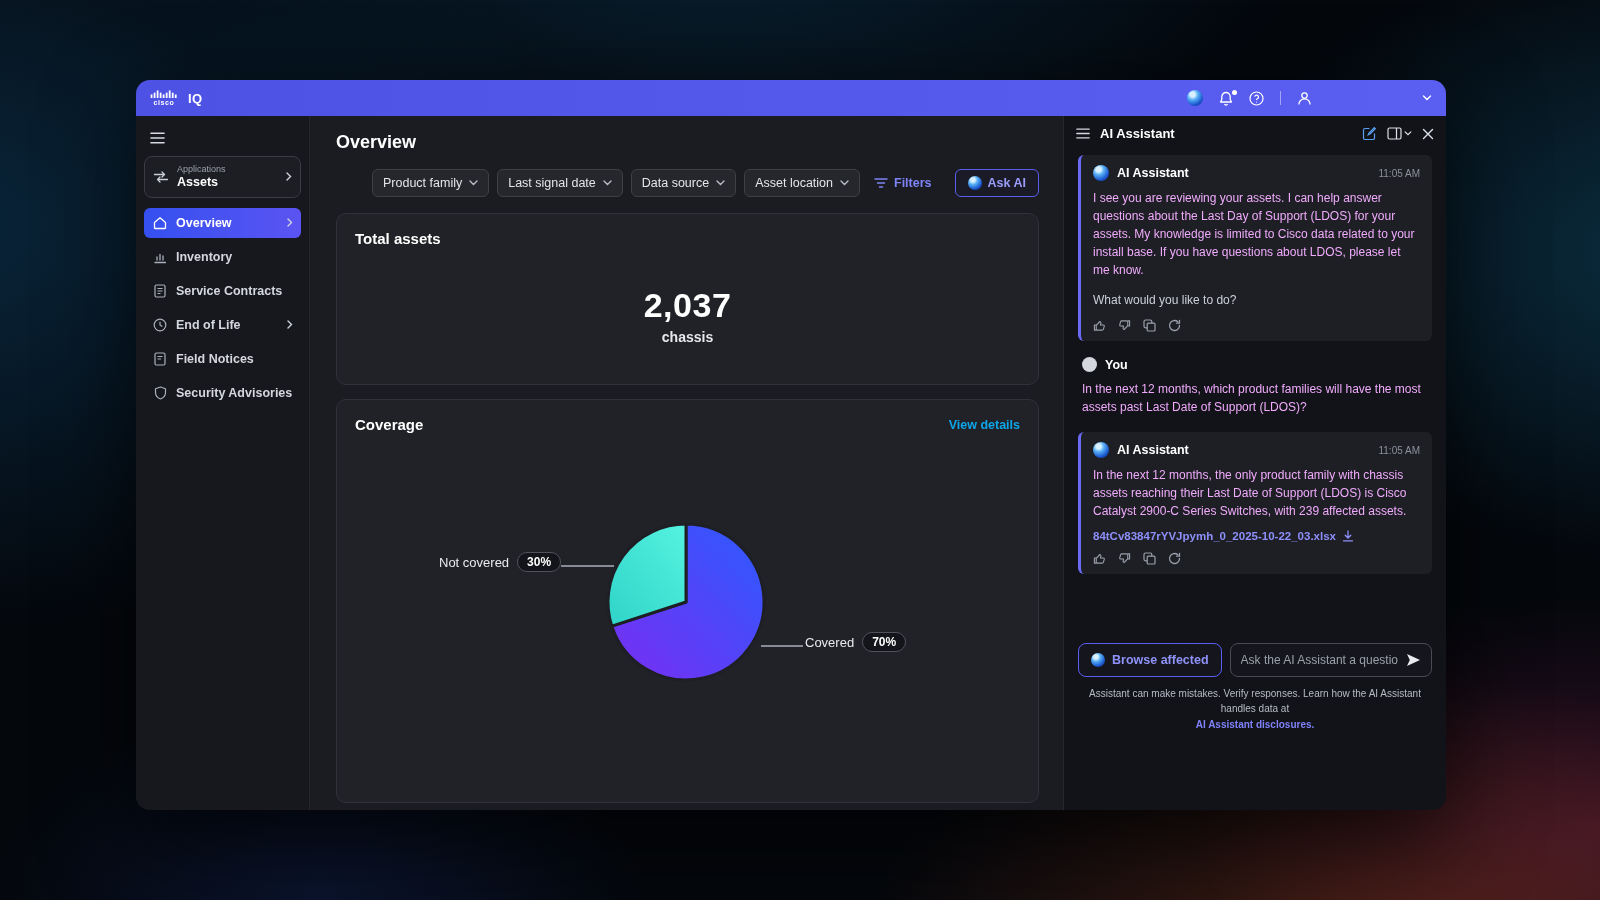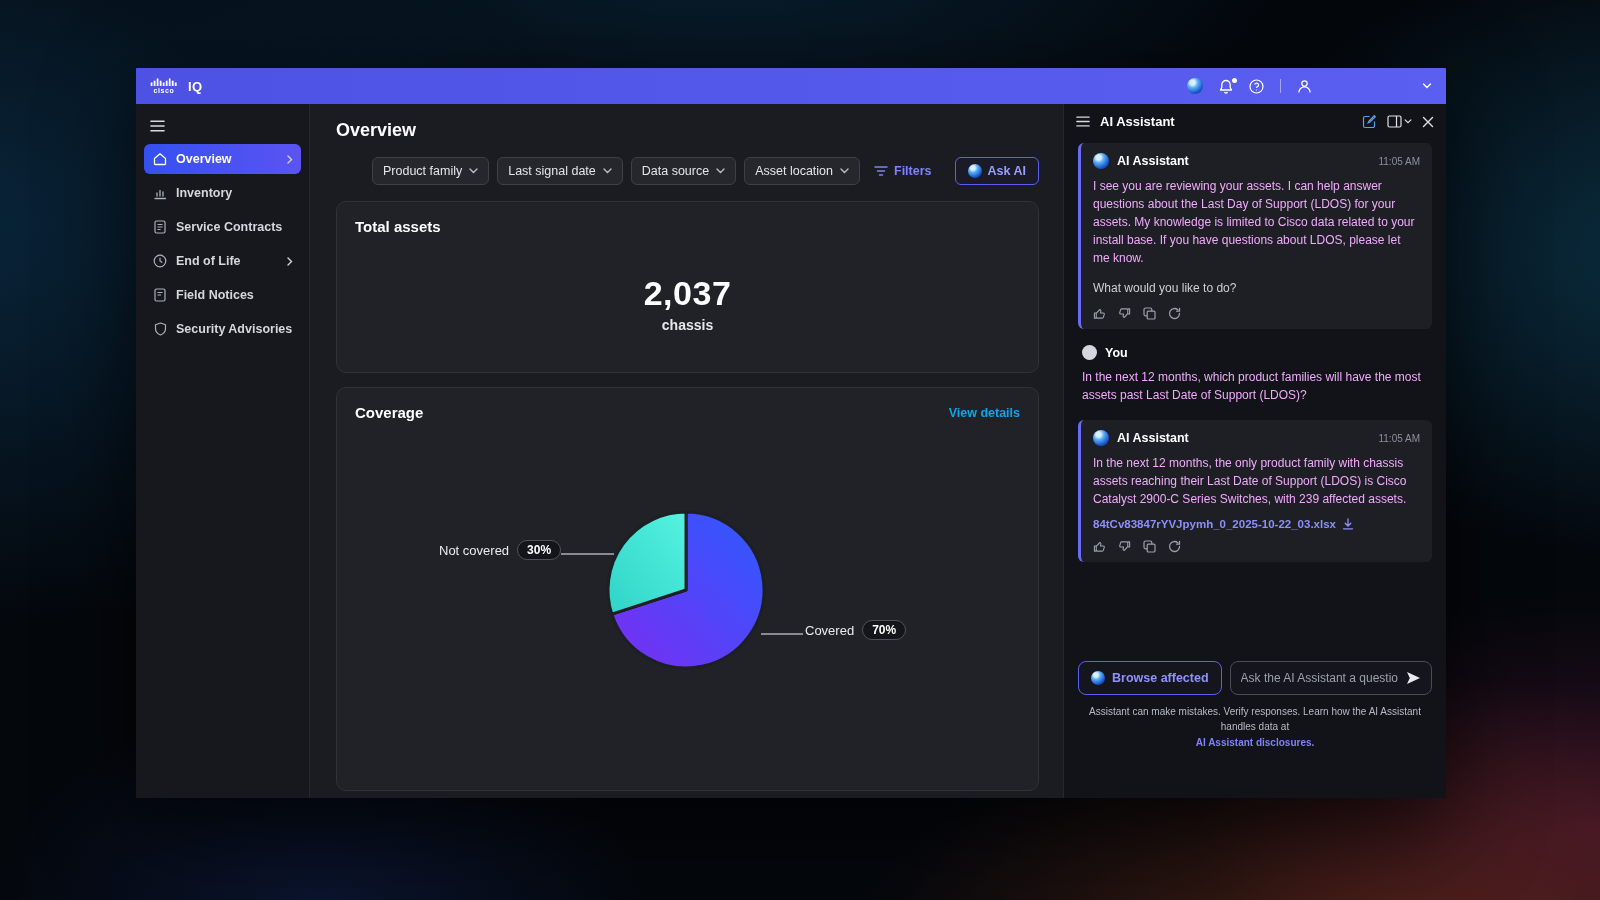--- a/index.html
+++ b/index.html
@@ -7,21 +7,21 @@
   .screen { position:relative; width:1600px; height:900px; overflow:hidden;
     background:
       radial-gradient(900px 480px at 88% 108%, rgba(235,90,35,.30), transparent 62%),
       radial-gradient(620px 360px at 100% 92%, rgba(205,45,120,.22), transparent 65%),
       radial-gradient(1150px 680px at -6% 25%, rgba(22,120,185,.28), transparent 60%),
       radial-gradient(1000px 560px at 45% -12%, rgba(28,135,200,.22), transparent 60%),
       radial-gradient(820px 520px at 106% 28%, rgba(30,165,225,.25), transparent 60%),
       radial-gradient(500px 300px at 20% 100%, rgba(40,80,200,.18), transparent 65%),
       #04070c;
   }
-  .window { position:absolute; left:136px; top:68px; width:1310px; height:730px; border-radius:1px;
+  .window { position:absolute; left:136px; top:80px; width:1310px; height:730px; border-radius:14px;
     overflow:hidden; background:#17181c; box-shadow:0 30px 90px rgba(0,0,0,.65);
     display:flex; flex-direction:column; color:#e7e9ee; }
   
   .topbar { height:36px; flex:0 0 36px; background:linear-gradient(90deg,#4d51e4,#5a5ff2);
     display:flex; align-items:center; padding:0 14px; color:#fff; }
   .logo-group { display:flex; align-items:center; gap:10px; }
   .cisco-logo { display:flex; flex-direction:column; align-items:center; line-height:1; }
   .cisco-text { font-size:7px; font-weight:bold; letter-spacing:.6px; margin-top:1px; }
   .brand { font-size:13px; font-weight:bold; letter-spacing:.3px; }
   .topbar-right { margin-left:auto; display:flex; align-items:center; gap:16px; }
@@ -74,21 +74,21 @@
   .pie-label { position:absolute; display:flex; align-items:center; gap:8px; font-size:13px; color:#e9ebef; }
   .pie-pill { border:1px solid #50525a; border-radius:20px; padding:2px 9px; font-weight:bold; font-size:12px;
     background:#14151a; color:#fff; }
   .pie-line { position:absolute; height:1.5px; background:#868b95; }
   .lbl-notcovered { left:102px; top:152px; }
   .line-notcovered { left:224px; top:165px; width:53px; }
   .lbl-covered { left:468px; top:232px; }
   .line-covered { left:424px; top:245px; width:42px; }
   
   .assistant { width:383px; flex:0 0 383px; background:#121318; border-left:1px solid #26272d;
-    display:flex; flex-direction:column; padding-bottom:48px; }
+    display:flex; flex-direction:column; padding-bottom:78px; }
   .as-header { flex:0 0 30px; display:flex; align-items:center; gap:10px; padding:10px 12px 6px; }
   .as-burger { color:#d6d9df; display:inline-flex; cursor:pointer; }
   .as-title { font-size:13px; font-weight:bold; color:#fff; }
   .as-actions { margin-left:auto; display:flex; align-items:center; gap:10px; }
   .as-actions .a-ic { display:inline-flex; color:#dfe2e8; cursor:pointer; align-items:center; gap:2px; }
   .a-ic.edit { color:#5aa0f2; }
   .messages { padding:8px 14px 0; display:flex; flex-direction:column; gap:14px; }
   .msg-card { background:#1e1f25; border-left:3px solid #6b6af5; border-radius:6px; padding:10px 12px 9px; }
   .msg-head { display:flex; align-items:center; gap:8px; }
   .msg-sender { font-size:12.5px; font-weight:bold; color:#fff; }
@@ -178,20 +178,37 @@
 
     <div class="wbody">
       <div class="scroll-thumb"></div>
 
       <div class="sidebar">
         <span class="hamburger">
           <svg class="ic" width="15" height="12" viewBox="0 0 16 12" fill="none" stroke="currentColor" stroke-width="1.6" stroke-linecap="round">
               <path d="M1 1h14M1 6h14M1 11h14"></path>
             </svg>
         </span>
+        <div class="app-box">
+          <span class="app-ic">
+            <svg class="ic" width="16" height="14" viewBox="0 0 16 14" fill="none" stroke="currentColor" stroke-width="1.3" stroke-linecap="round" stroke-linejoin="round">
+              <path d="M1.5 4.5h10M9 2l2.5 2.5L9 7"></path>
+                <path d="M14.5 9.5h-10M7 7L4.5 9.5 7 12"></path>
+            </svg>
+          </span>
+          <span class="app-meta">
+            <span class="app-label">Applications</span>
+            <span class="app-name">Assets</span>
+          </span>
+          <span class="nav-chev">
+            <svg class="ic" width="6" height="9" viewBox="0 0 6 9" fill="none" stroke="currentColor" stroke-width="1.4" stroke-linecap="round">
+                <path d="M1 1l3.5 3.5L1 8"></path>
+              </svg>
+          </span>
+        </div>
         <div class="nav">
           <div class="nav-item selected">
             <span class="n-ic">
               <svg class="ic" width="14" height="14" viewBox="0 0 14 14" fill="none" stroke="currentColor" stroke-width="1.3" stroke-linejoin="round">
                   <path d="M1.5 6.5L7 1.8l5.5 4.7V12a.5.5 0 0 1-.5.5H2a.5.5 0 0 1-.5-.5z"></path>
                 </svg>
             </span>
             <span>Overview</span>
             <span class="nav-chev">
               <svg class="ic" width="6" height="9" viewBox="0 0 6 9" fill="none" stroke="currentColor" stroke-width="1.4" stroke-linecap="round">

